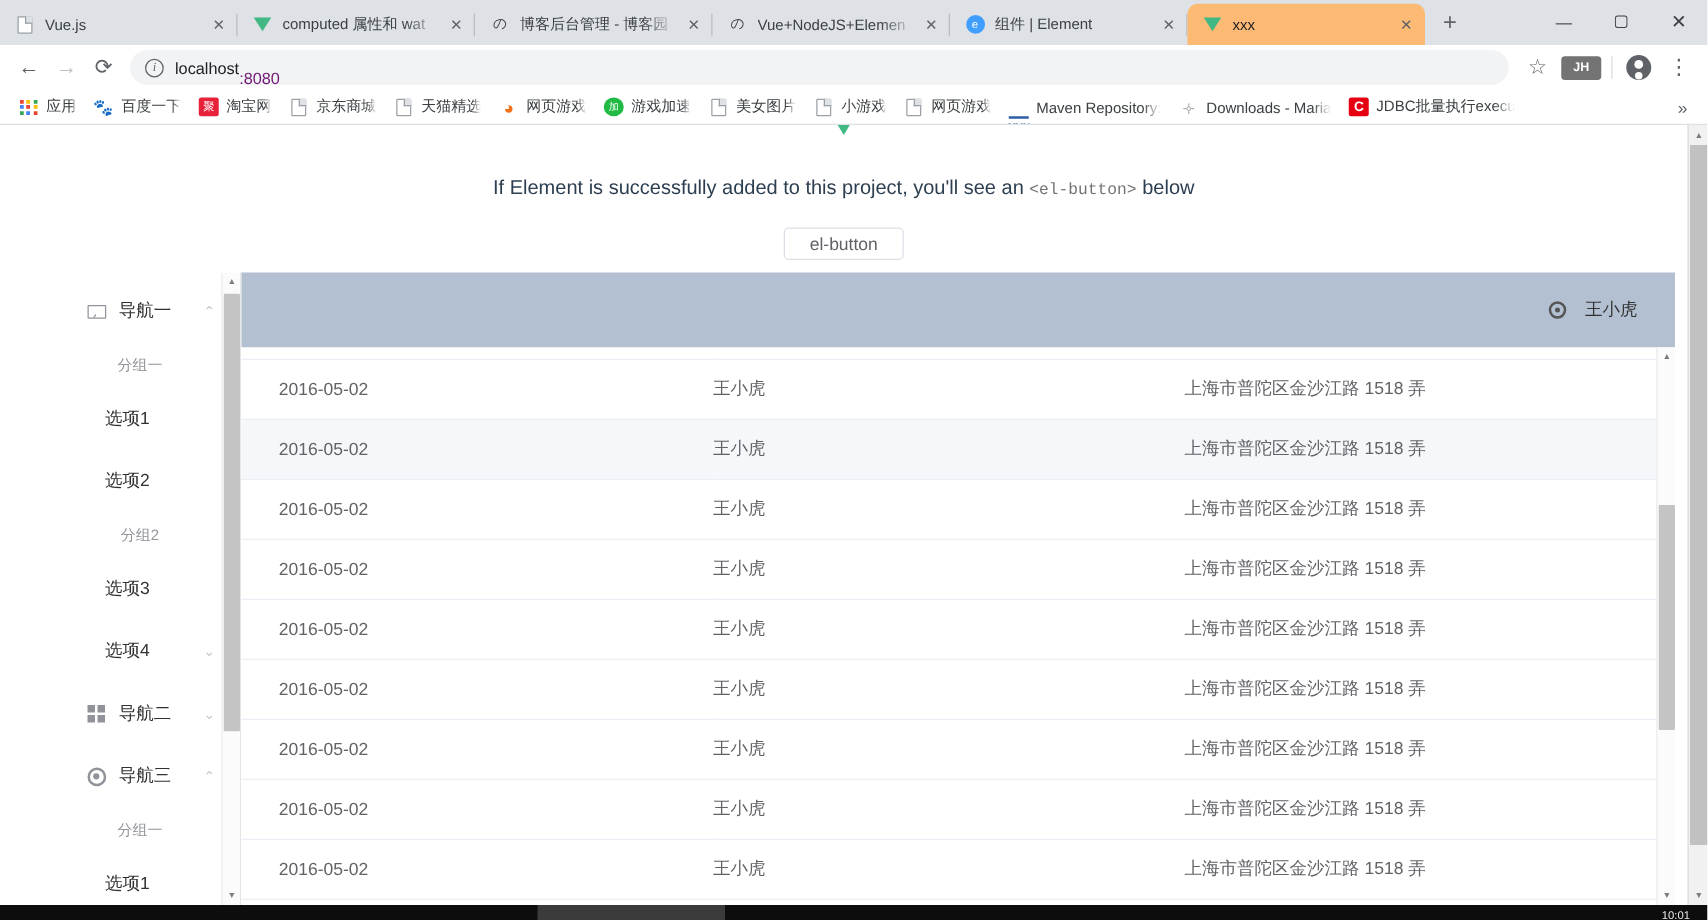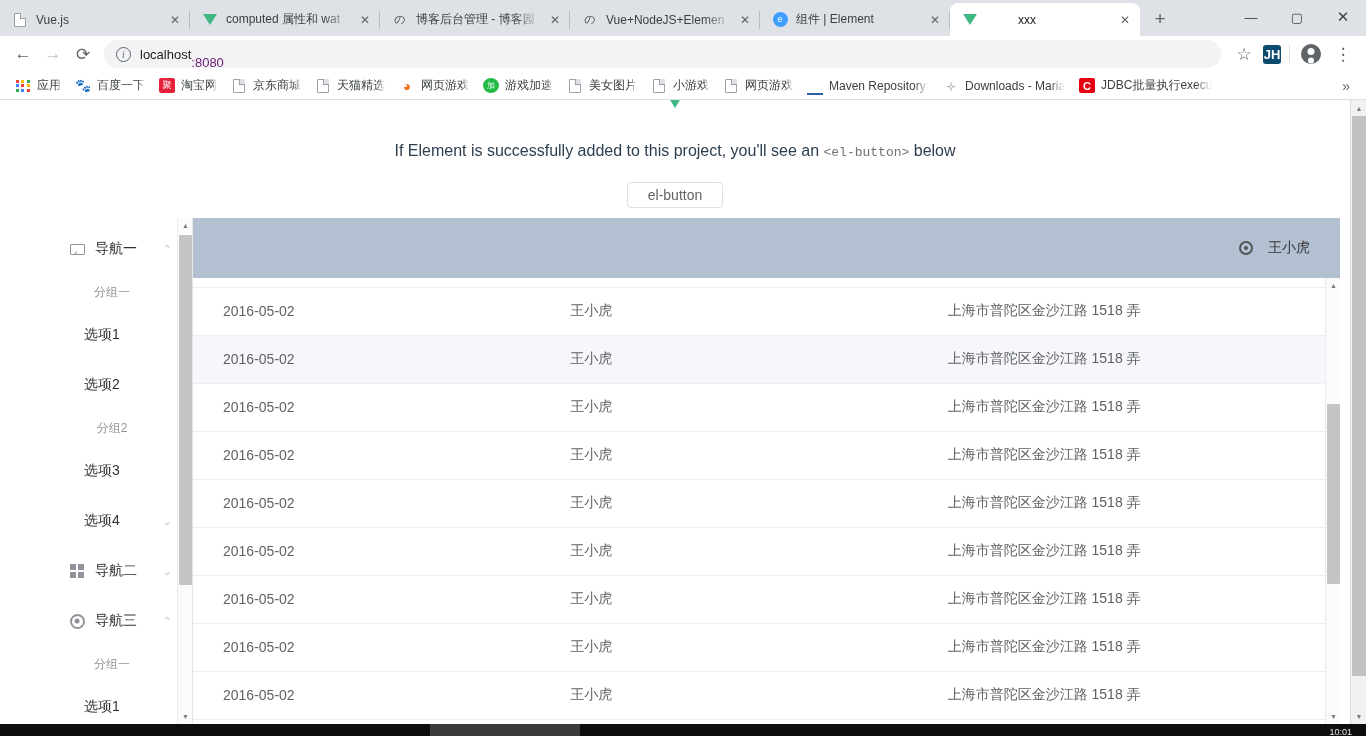--- a/index.html
+++ b/index.html
@@ -27,21 +27,21 @@
     font-size: 12px; color: #3c4043;
     border-top-left-radius: 8px; border-top-right-radius: 8px;
     flex: 0 0 auto;
   }
   .tab.inactive { background: transparent; }
   .tab.inactive::after {
     content: ""; position: absolute; right: 0; top: 8px;
     width: 1px; height: 18px; background: #b9bcc0;
   }
   .tab.active {
-    background: #ffffff; color: #202124; gap: 32px;
+    background: #fdba74; color: #202124;
   }
   .tab .favicon {
     width: 16px; height: 16px; flex: 0 0 16px; margin-right: 8px;
     display: flex; align-items: center; justify-content: center;
     font-size: 11px; line-height: 1;
   }
   .tab .tab-title {
     flex: 1 1 auto; white-space: nowrap; overflow: hidden;
     -webkit-mask-image: linear-gradient(90deg, #000 78%, transparent 100%);
     mask-image: linear-gradient(90deg, #000 78%, transparent 100%);
@@ -105,22 +105,22 @@
   .omnibox .info-icon {
     width: 15px; height: 15px; border: 1.3px solid #5f6368; border-radius: 50%;
     font-size: 10px; display: flex; align-items: center; justify-content: center;
     color: #5f6368; margin-right: 9px; flex: 0 0 15px; font-style: italic;
     font-family: "Liberation Serif", serif;
   }
   .omnibox .url-host { color: #202124; }
   .omnibox .url-rest { color: #701a75; margin-top: 17px; }
   .tb-right { display: flex; align-items: center; flex: 0 0 auto; }
   .ext-badge {
-    width: 18px; height: 19px; background: #0c4a6e; color: #fff;
-    font-size: 13px; font-weight: bold; border-radius: 3px;
+    width: 32px; height: 19px; background: #737373; color: #fff;
+    font-size: 10px; font-weight: bold; border-radius: 3px;
     display: flex; align-items: center; justify-content: center;
     margin: 0 4px;
   }
   .avatar-icon {
     width: 20px; height: 20px; border-radius: 50%; background: #5f6368;
     position: relative; margin: 0 7px;
   }
   .avatar-icon::after {
     content: ""; position: absolute; left: 50%; top: 3.5px;
     transform: translateX(-50%); width: 7px; height: 7px;

